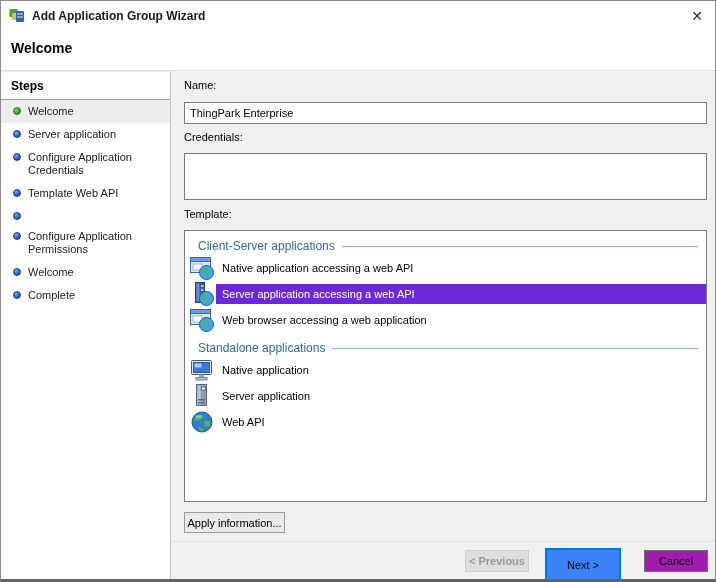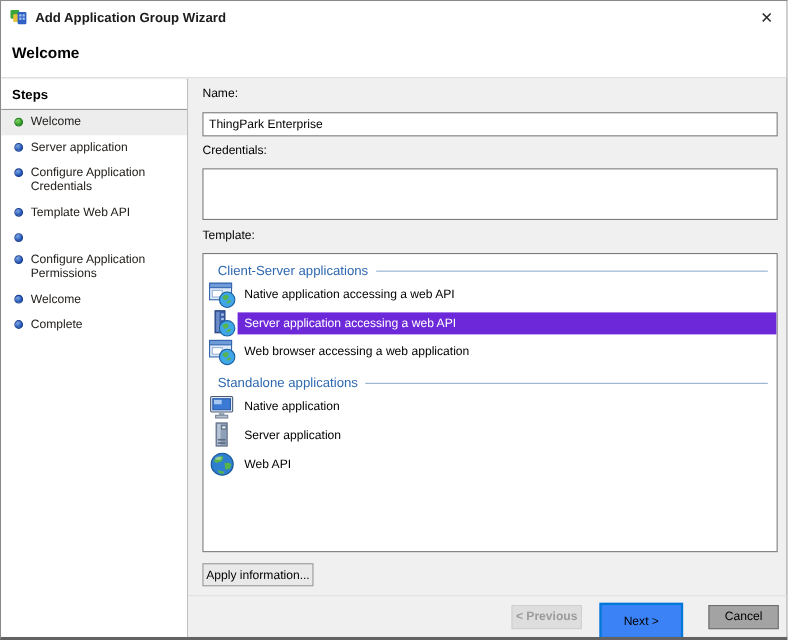--- a/index.html
+++ b/index.html
@@ -49,21 +49,21 @@
   .tpl-row.selected .tpl-label { flex:1; background:#6d28d9; color:#fff; }
 
   
   .btn { position:absolute; font-family:inherit; font-size:11px; color:#000; background:#e5e5e5;
          border:1px solid #8f8f8f; cursor:pointer; }
   #more-info-btn { left:183px; top:511px; width:101px; height:21px; background:#e9e9e9; border-color:#9a9a9a; }
   .footer-sep { position:absolute; left:170px; right:0; bottom:0; height:38px; background:#f0f0f0;
                 border-top:1px solid #e0e0e0; }
   #previous-btn { left:464px; top:549px; width:64px; height:22px; color:#9b9b9b; background:#dedede; border-color:#cfcfcf;font-weight:bold; }
   #next-btn { left:544px; top:547px; width:76px; height:33px; border:2px solid #0078d7; background:#3b82f6; }
-  #cancel-btn { left:643px; top:549px; width:64px; height:22px; border-color:#6f6f6f; background:#a3a3a3; }
+  #cancel-btn { left:643px; top:549px; width:64px; height:22px; border-color:#6f6f6f; background:#a21caf; }
 </style>
 </head>
 <body>
 
 <div class="dialog">
 
   <div class="header-area">
     <div class="titlebar">
       <svg class="app-icon" viewBox="0 0 16 16">
         <rect x="0.5" y="1" width="8" height="8" rx="1" fill="#3aa63a"></rect>

